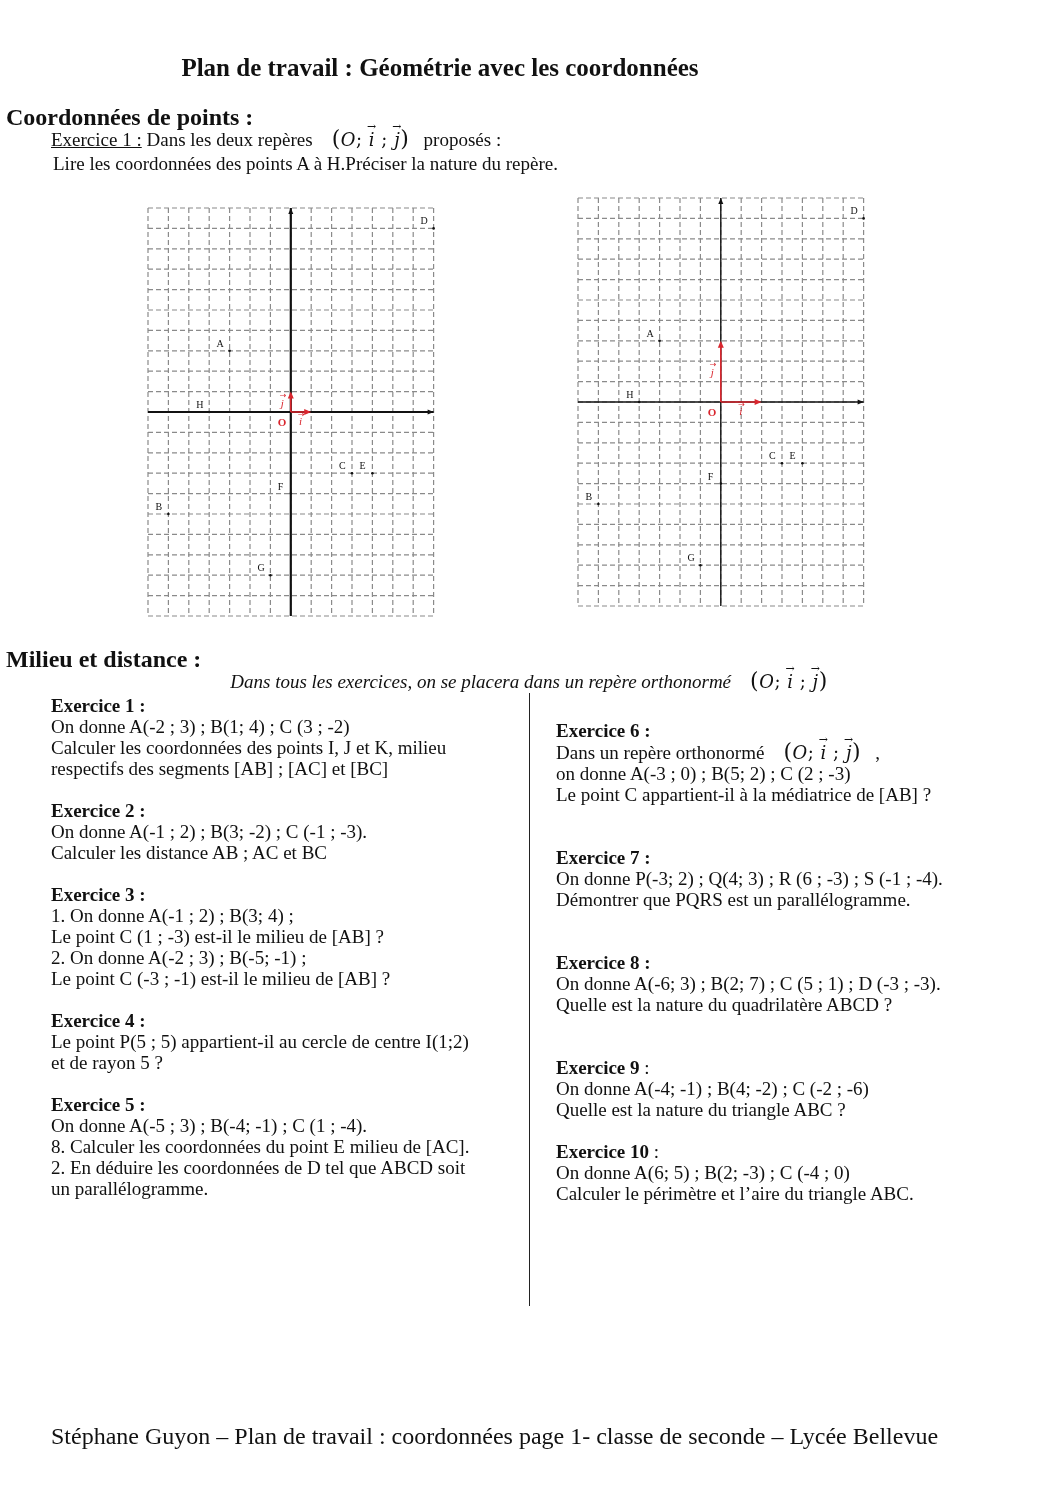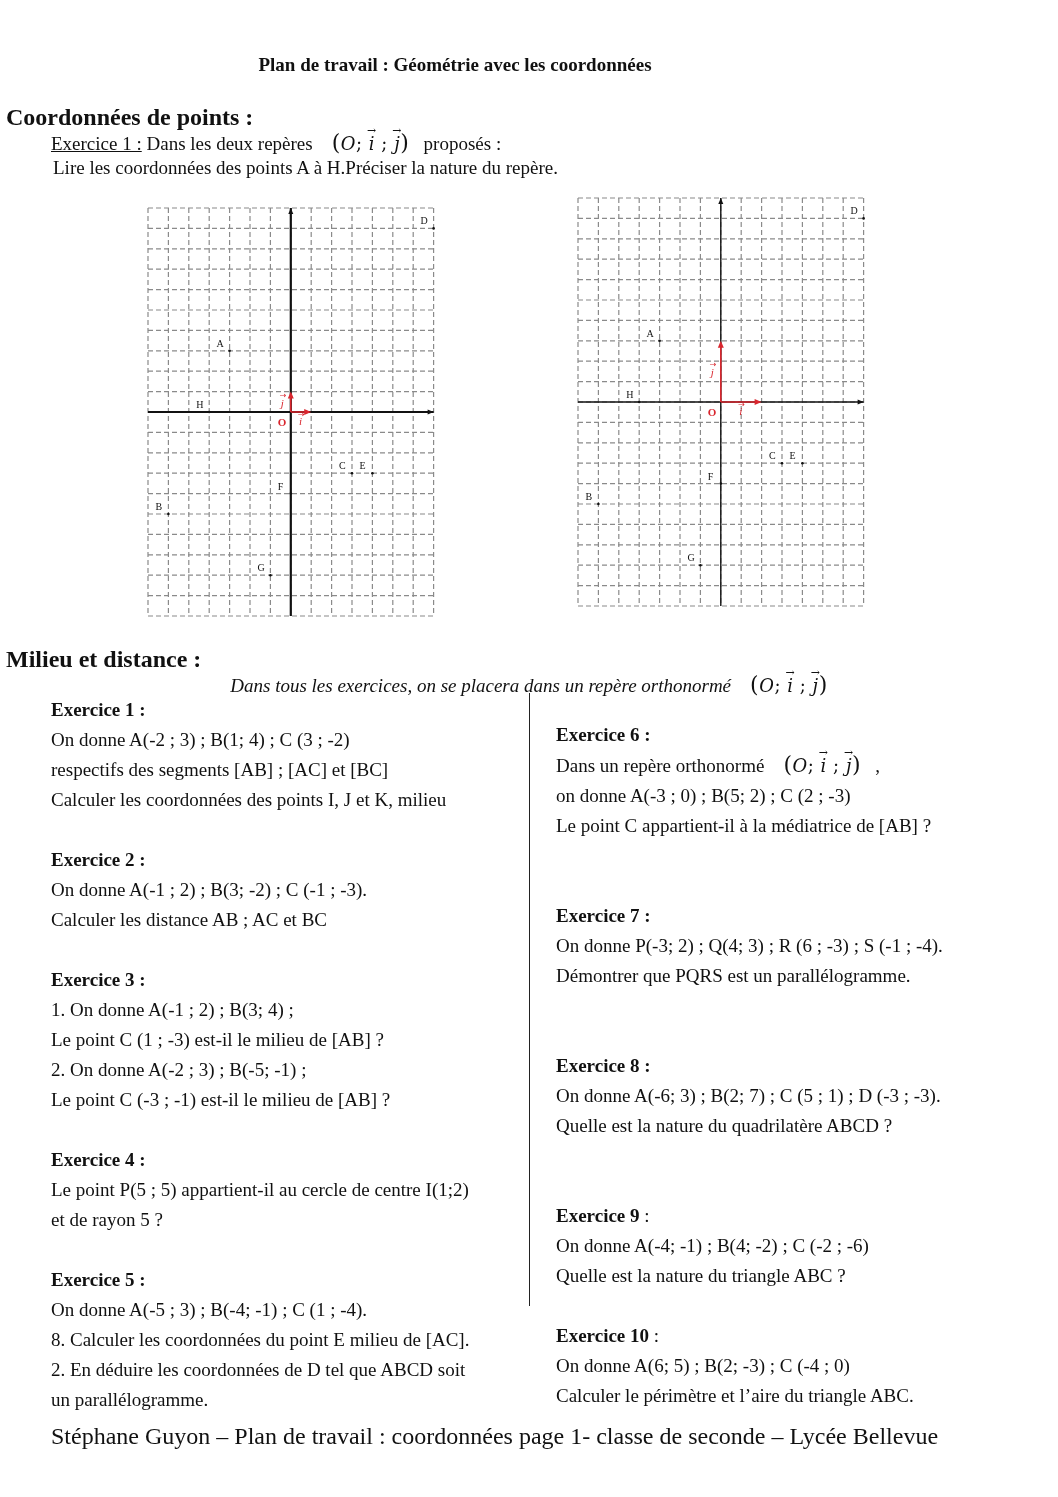--- a/index.html
+++ b/index.html
@@ -2,23 +2,23 @@
 <html><head>
   <meta charset="utf-8">
   <style>
     html, body { margin: 0; padding: 0; background: #ffffff; }
     body {
       width: 1058px; height: 1497px; position: relative; overflow: hidden;
       font-family: "Liberation Serif", "DejaVu Serif", serif;
       color: #111;
     }
     .abs { position: absolute; }
-    .title { left: 15px; width: 880px; top: 54px; text-align: center; font-weight: bold; font-size: 19px; }
+    .title { left: 0; width: 880px; top: 54px; text-align: center; font-weight: bold; font-size: 25px; }
     .section-title { left: 6px; width: 1058px; text-align: left; font-weight: bold; font-size: 24px; }
-    .line { font-size: 19px; line-height: 30px; white-space: nowrap; }
+    .line { font-size: 19px; line-height: 21px; white-space: nowrap; }
     .u { text-decoration: underline; }
     .frame { display: inline-block; font-family: "DejaVu Serif", serif; font-style: italic; font-size: 18px; letter-spacing: 0.5px; }
     .frame .paren { font-style: normal; font-size: 22px; font-weight: lighter; }
     .vec { position: relative; display: inline-block; }
     .vec::before { content: "→"; position: absolute; top: -13px; left: 50%; transform: translateX(-50%); font-size: 11px; font-style: normal; }
     .italic { font-style: italic; }
     .bold { font-weight: bold; }
     .divider { left: 529px; top: 693px; width: 1px; height: 613px; background: #222; }
     .graph { position: absolute; }
     .graph svg { display: block; }
@@ -192,22 +192,22 @@
     <span class="vec">i</span> <span style="font-style:normal">;</span> <span class="vec">j</span><span class="paren">)</span>
   </span>
 </div>
 
 <div class="abs divider"></div>
 
 <div class="abs" style="left:51px; top:695px;">
 
   <div class="line bold">Exercice 1 :</div>
   <div class="line">On donne A(-2 ; 3) ; B(1; 4) ; C (3 ; -2)</div>
+  <div class="line">Calculer les coordonnées des points I, J et K, milieu</div>
   <div class="line">respectifs des segments [AB] ; [AC] et [BC]</div>
-  <div class="line">Calculer les coordonnées des points I, J et K, milieu</div>
   <div class="line">&nbsp;</div>
 
   <div class="line bold">Exercice 2 :</div>
   <div class="line">On donne A(-1 ; 2) ; B(3; -2) ; C (-1 ; -3).</div>
   <div class="line">Calculer les distance AB ; AC et BC</div>
   <div class="line">&nbsp;</div>
 
   <div class="line bold">Exercice 3 :</div>
   <div class="line">1. On donne A(-1 ; 2) ; B(3; 4) ;</div>
   <div class="line">Le point C (1 ; -3) est-il le milieu de [AB] ?</div>

